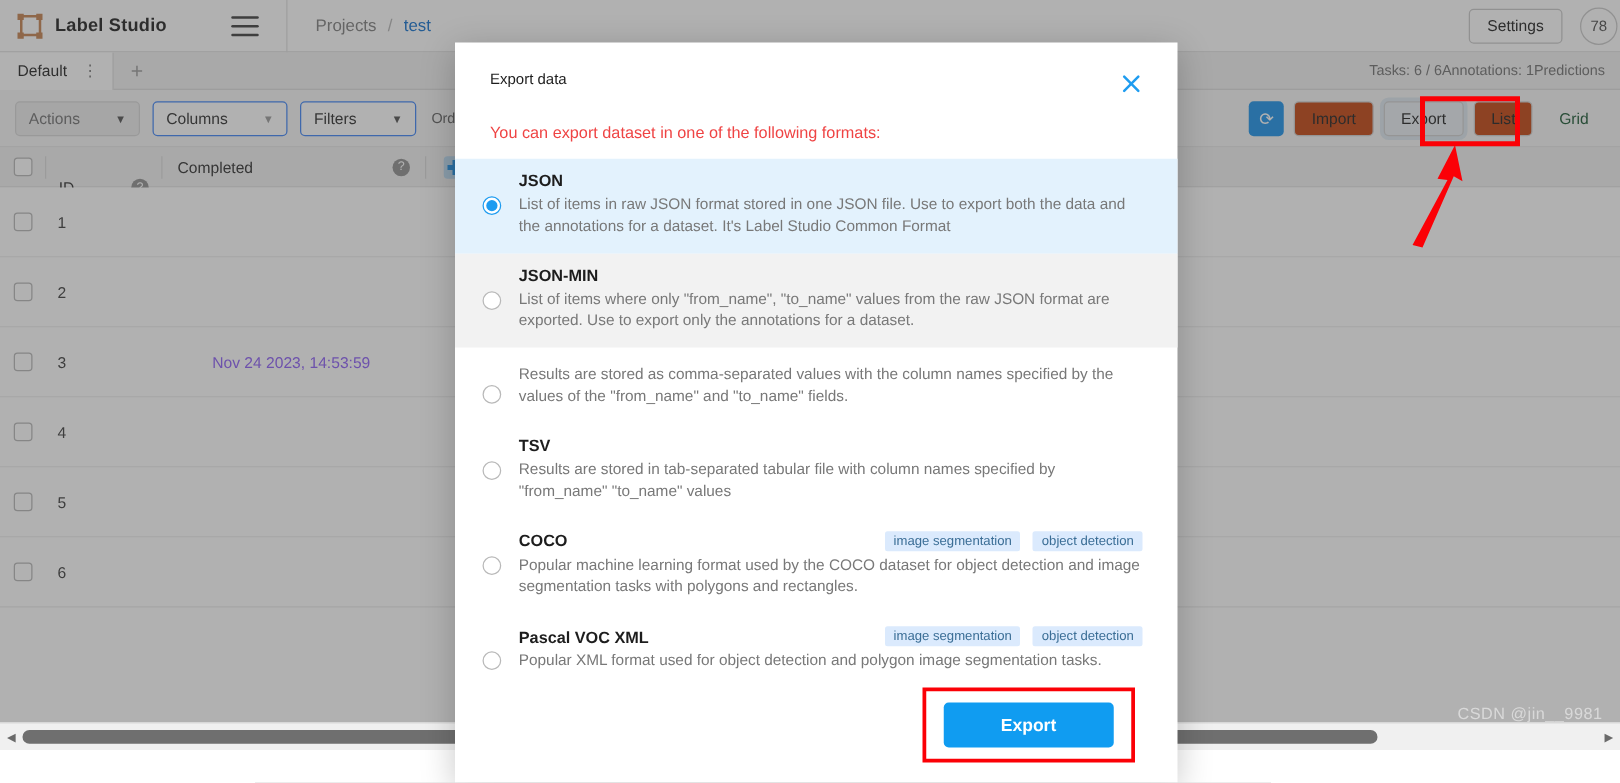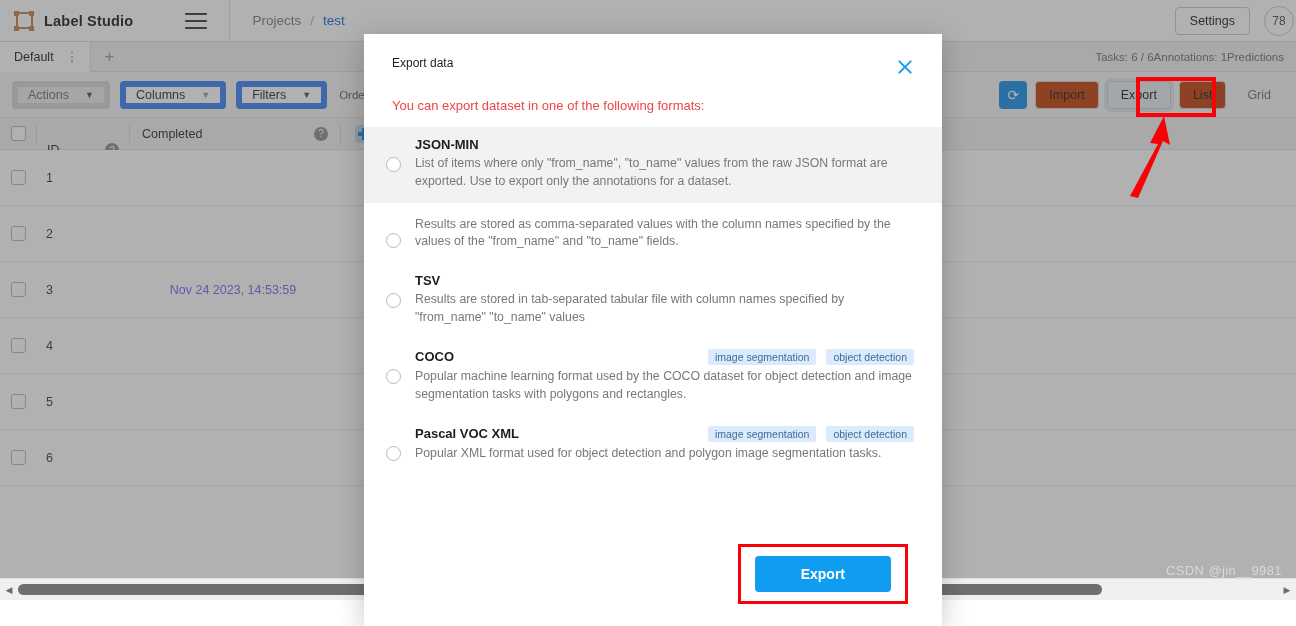--- a/index.html
+++ b/index.html
@@ -83,23 +83,23 @@
     font-size: 11.5px; color: #6f6f6f;
   }
 
   
   .toolbar {
     position: absolute; top: 72px; left: 0; right: 0; height: 46px;
     background: #f6f6f6; border-bottom: 1px solid #e2e2e2;
     display: flex; align-items: center; padding: 0 12px; gap: 10px;
   }
   .tb-btn {
-    display: inline-flex; align-items: center; gap: 16px;
+    display: inline-flex; align-items: center; gap: 28px;
     height: 28px; padding: 0 10px; font-size: 12.5px;
-    border: 6px solid #3b82f6; border-radius: 4px; background: #fff; color: #2a2a2a; text-align: center;
+    border: 1px solid #3b82f6; border-radius: 4px; background: #fff; color: #2a2a2a; text-align: center;
   }
   .tb-btn.muted { background: #ececed; color: #6f6f6f; border-color: #d6d6d6; }
   .caret { font-size: 9px; color: #4f4f4f; }
   .caret.light { color: #9a9a9a; }
   .tb-label { font-size: 11.5px; color: #5d5d5d; margin-left: 2px; }
   .tb-order-field {
     height: 28px; padding: 0 10px; font-size: 12.5px; color: #2a2a2a;
     border: 1px solid #cfcfcf; border-radius: 4px; background: #fff;
     display: flex; align-items: center; min-width: 90px;
   }
@@ -107,21 +107,21 @@
   .icon-btn-blue {
     width: 28px; height: 28px; border-radius: 4px; background: #1890e8;
     display: flex; align-items: center; justify-content: center; color: #fff; font-size: 14px;
   }
   .btn-plain {
     height: 28px; padding: 0 13px; font-size: 12.5px; color: #1a1a1a;
     background: #c2410c; border: 1px solid #cfcfcf; border-radius: 4px;
     display: flex; align-items: center;
   }
   .btn-plain.sel { background: #e8eef3; box-shadow: 0 0 0 3px #dce7ef; }
-  .btn-plain.grid-off { border: none; background: transparent; color: #737373; }
+  .btn-plain.grid-off { border: none; background: transparent; color: #14532d; }
 
   
   .thead {
     position: absolute; top: 118px; left: 0; right: 0; height: 32px;
     background: #f2f2f2; border-bottom: 1px solid #e0e0e0;
     display: flex; align-items: center; font-size: 12.5px; color: #2b2b2b;
   }
   .cell-chk { width: 36px; display: flex; justify-content: center; }
   .chkbox { width: 15px; height: 15px; border: 1px solid #b5b5b5; border-radius: 3px; background: #fff; }
   .vsep { width: 1px; height: 18px; background: #dadada; }
@@ -406,20 +406,29 @@
 
   <div class="modal">
     <div class="modal-head">
       <div class="modal-title">Export data</div>
       <div class="close-x"></div>
     </div>
     <div class="modal-sub">You can export dataset in one of the following formats:</div>
 
     <div class="opts">
 
+      <div class="opt selected">
+        <span class="radio on"></span>
+        <div class="opt-body">
+          <div class="opt-titlerow">
+            <span class="opt-title">JSON</span>
+          </div>
+          <div class="opt-desc">List of items in raw JSON format stored in one JSON file. Use to export both the data and the annotations for a dataset. It's Label Studio Common Format</div>
+        </div>
+      </div>
 
       <div class="opt hover">
         <span class="radio"></span>
         <div class="opt-body">
           <div class="opt-titlerow">
             <span class="opt-title">JSON-MIN</span>
           </div>
           <div class="opt-desc">List of items where only "from_name", "to_name" values from the raw JSON format are exported. Use to export only the annotations for a dataset.</div>
         </div>
       </div>

